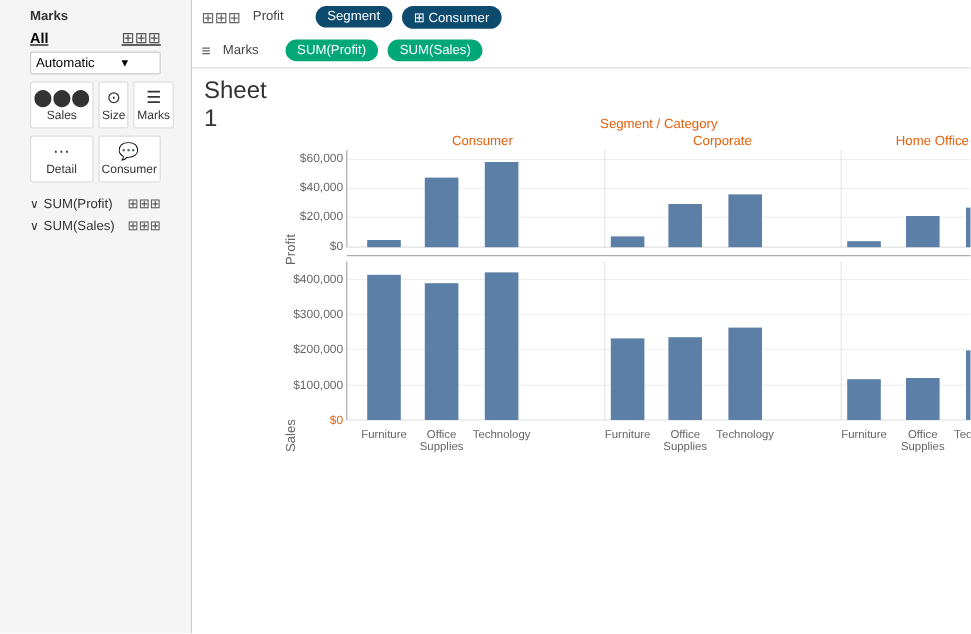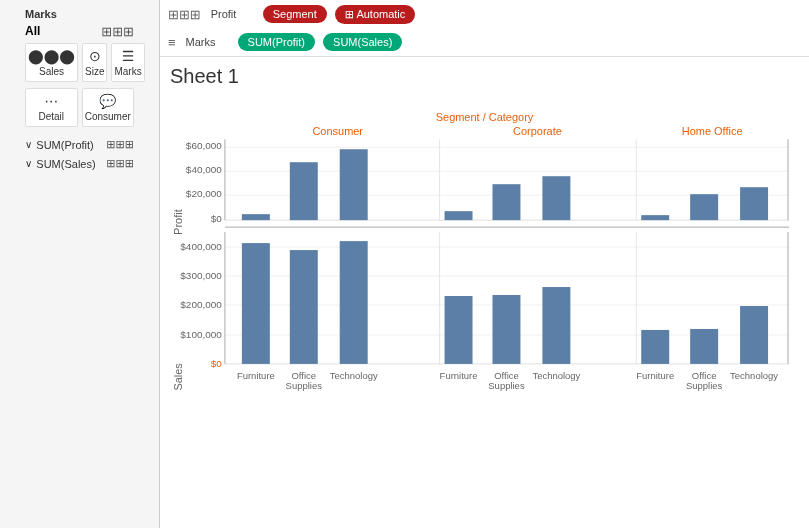--- a/index.html
+++ b/index.html
@@ -18,21 +18,21 @@
       padding: 8px 10px;
       border-bottom: 1px solid #ddd;
     }
     .panel-section-title {
       font-size: 11px;
       color: #333;
       font-weight: 600;
       margin-bottom: 4px;
     }
     .marks-section { padding: 8px 25px; }
-    .marks-row { display: flex; align-items: flex-start; margin-bottom: 4px; }
+    .marks-row { display: flex; align-items: center; margin-bottom: 4px; text-decoration: underline; }
     .marks-all { font-weight: bold; font-size: 12px; margin-right: auto; }
     .marks-icon { color: #555; font-size: 13px; }
     .marks-dropdown {
       display: flex; align-items: center; border: 1px solid #ccc;
       background: #fff; padding: 2px 4px; border-radius: 2px; width: 100%;
       margin-bottom: 6px; font-size: 11px; cursor: pointer;
     }
     .marks-dropdown span { margin-right: auto; }
     .marks-buttons {
       display: grid; grid-template-columns: 1fr 1fr 1fr;
@@ -70,29 +70,29 @@
     .toolbar-area {
       border-bottom: 1px solid #ddd;
     }
     .shelf-icon { color: #666; font-size: 13px; margin-right: 4px; }
     .shelf-label { font-size: 11px; color: #444; margin-right: 6px; min-width: 40px; }
     .pill {
       display: inline-flex; align-items: center;
       padding: 3px 10px; border-radius: 12px;
       font-size: 11px; color: #fff; cursor: pointer; margin-right: 2px;
     }
-    .pill-teal { background: #b91c1c; }
+    .pill-teal { background: #0c4a6e; }
     .pill-green { background: #00a878; }
 
     .sheet-content {
       flex: 1;
       padding: 8px 10px;
       overflow: hidden;
       display: flex;
-      flex-direction: column;
+      gap: 12px;
     }
     .sheet-title {
       font-size: 20px; color: #333; margin-bottom: 6px; font-weight: 300;
     }
 
     
     .chart-svg-container {
       flex: 1;
       display: flex;
       align-items: center;
@@ -103,20 +103,24 @@
 </head>
 <body>
 
 <div class="left-panel">
   <div class="marks-section">
     <div class="panel-section-title">Marks</div>
     <div class="marks-row" style="margin-top:4px;">
       <span class="marks-all">All</span>
       <span class="marks-icon">⊞⊞⊞</span>
     </div>
+    <div class="marks-dropdown">
+      <span>Automatic</span>
+      <span>▾</span>
+    </div>
     <div class="marks-buttons">
       <div class="marks-btn">
         <span class="marks-btn-icon">⬤⬤⬤</span>
         <span>Sales</span>
       </div>
       <div class="marks-btn">
         <span class="marks-btn-icon">⊙</span>
         <span>Size</span>
       </div>
       <div class="marks-btn">
@@ -150,21 +154,21 @@
 <div class="main-area">
 
   <div class="toolbar-area">
     <div class="toolbar-row">
       <span class="shelf-icon">⊞⊞⊞</span>
       <span class="shelf-label">Profit</span>
       <div class="pill pill-teal">
         <span>Segment</span>
       </div>
       <div class="pill pill-teal">
-        <span>⊞ Automatic</span>
+        <span>⊞ Consumer</span>
       </div>
     </div>
     <div class="toolbar-row">
       <span class="shelf-icon">≡</span>
       <span class="shelf-label">Marks</span>
       <div class="pill pill-green">
         <span>SUM(Profit)</span>
       </div>
       <div class="pill pill-green">
         <span>SUM(Sales)</span>

